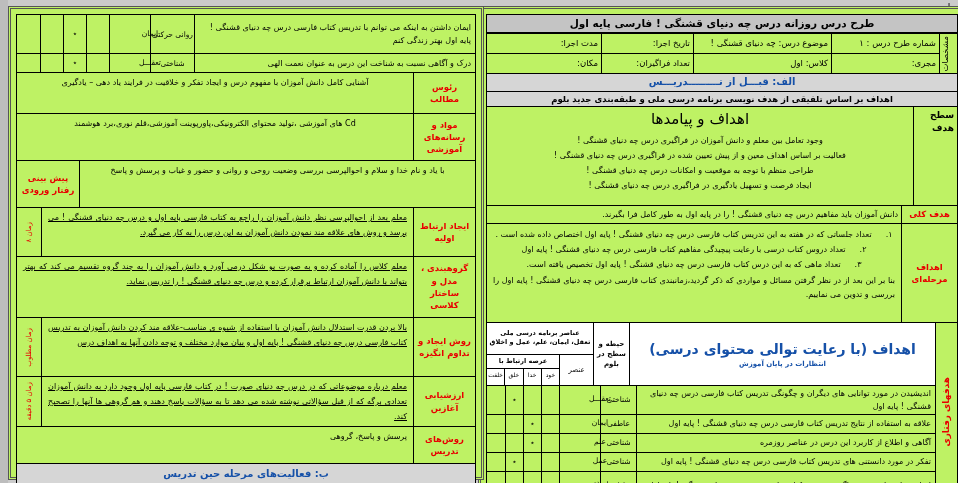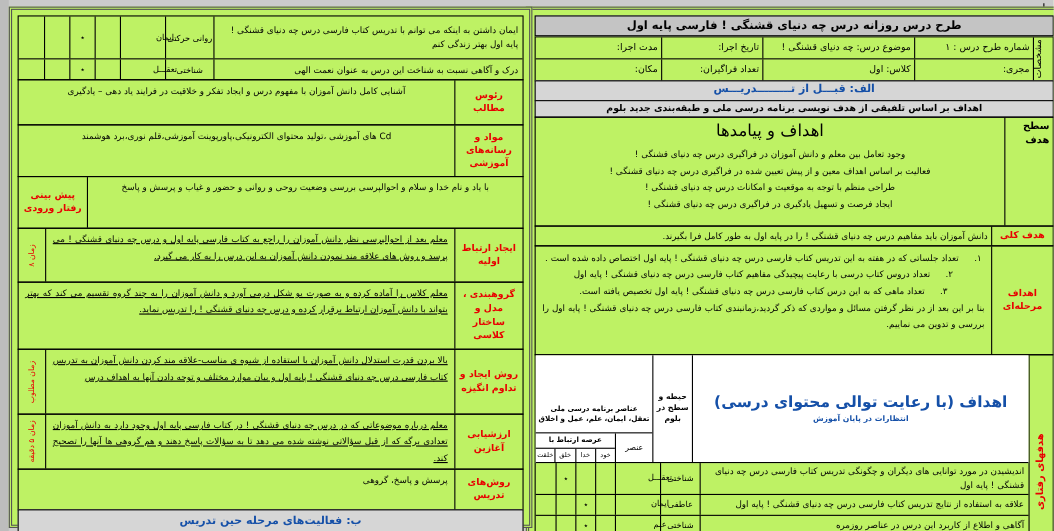--- a/index.html
+++ b/index.html
@@ -55,21 +55,21 @@
   .btbl{flex:1;}
   .bhead{display:flex;border-bottom:1px solid #000;background:#fff;}
   .bhead .ghead{flex:1;border-left:1px solid #000;text-align:center;display:flex;
     flex-direction:column;justify-content:center;min-height:62px;}
   .bhead .ghead .t1{font-weight:bold;font-size:14px;}
   .bhead .ghead .t2{font-size:7px;font-weight:bold;}
   .bhead .bloomh{width:36px;border-left:1px solid #000;text-align:center;font-weight:bold;
     font-size:7px;display:flex;align-items:center;justify-content:center;padding:1px;box-sizing:border-box;}
   .bhead .elems{width:106px;display:flex;flex-direction:column;}
   .bhead .elems .etitle{border-bottom:1px solid #000;text-align:center;font-size:6.5px;
-    font-weight:bold;height:31px;display:flex;flex-direction:column;justify-content:center;margin-top:39px;}
+    font-weight:bold;height:31px;display:flex;flex-direction:column;justify-content:center;}
   .bhead .elems .elow{display:flex;flex:1;}
   .bhead .elems .ecell{width:34px;border-left:1px solid #000;display:flex;align-items:center;
     justify-content:center;font-size:7px;box-sizing:border-box;}
   .bhead .elems .arsa{flex:1;display:flex;flex-direction:column;}
   .bhead .elems .arsa .atitle{border-bottom:1px solid #000;text-align:center;font-size:6.5px;
     font-weight:bold;line-height:13px;}
   .bhead .elems .arsa .names{display:flex;flex:1;}
   .bhead .elems .arsa .names span{flex:1;border-left:1px solid #000;text-align:center;
     font-size:6px;line-height:12px;overflow:hidden;}
   .bhead .elems .arsa .names span:last-child{border-left:none;}
@@ -307,21 +307,21 @@
     <div class="blk sec s5">
       <div class="td lblcol red slabel">روش ایجاد و تداوم انگیزه</div>
       <div class="td scontent jus">بالا بردن قدرت استدلال دانش آموزان با استفاده از شیوه ی مناسب-علاقه مند کردن دانش آموزان به تدریس کتاب فارسی درس چه دنیای قشنگی ! پایه اول و بیان موارد مختلف و توجه دادن آنها به اهداف درس</div>
       <div class="td stime">
         <span class="vtext red">زمان مطلوب</span>
       </div>
     </div>
 
     <div class="blk sec s6">
       <div class="td lblcol red slabel">ارزشیابی آغازین</div>
-      <div class="td scontent jus">معلم درباره موضوعاتی که در درس چه دنیای قشنگی ! در کتاب فارسی پایه اول وجود دارد به دانش آموزان تعدادی برگه که از قبل سؤالاتی نوشته شده می دهد تا به سؤالات پاسخ دهند و هم گروهی ها آنها را تصحیح کند.</div>
+      <div class="td scontent jus">معلم درباره موضوعاتی که در درس چه دنیای صورت ! در کتاب فارسی پایه اول وجود دارد به دانش آموزان تعدادی برگه که از قبل سؤالاتی نوشته شده می دهد تا به سؤالات پاسخ دهند و هم گروهی ها آنها را تصحیح کند.</div>
       <div class="td stime">
         <span class="vtext red">زمان ۵ دقیقه</span>
       </div>
     </div>
 
     <div class="blk sec s7">
       <div class="td lblcol red slabel">روش‌های تدریس</div>
       <div class="td scontent">پرسش و پاسخ، گروهی</div>
     </div>
 

